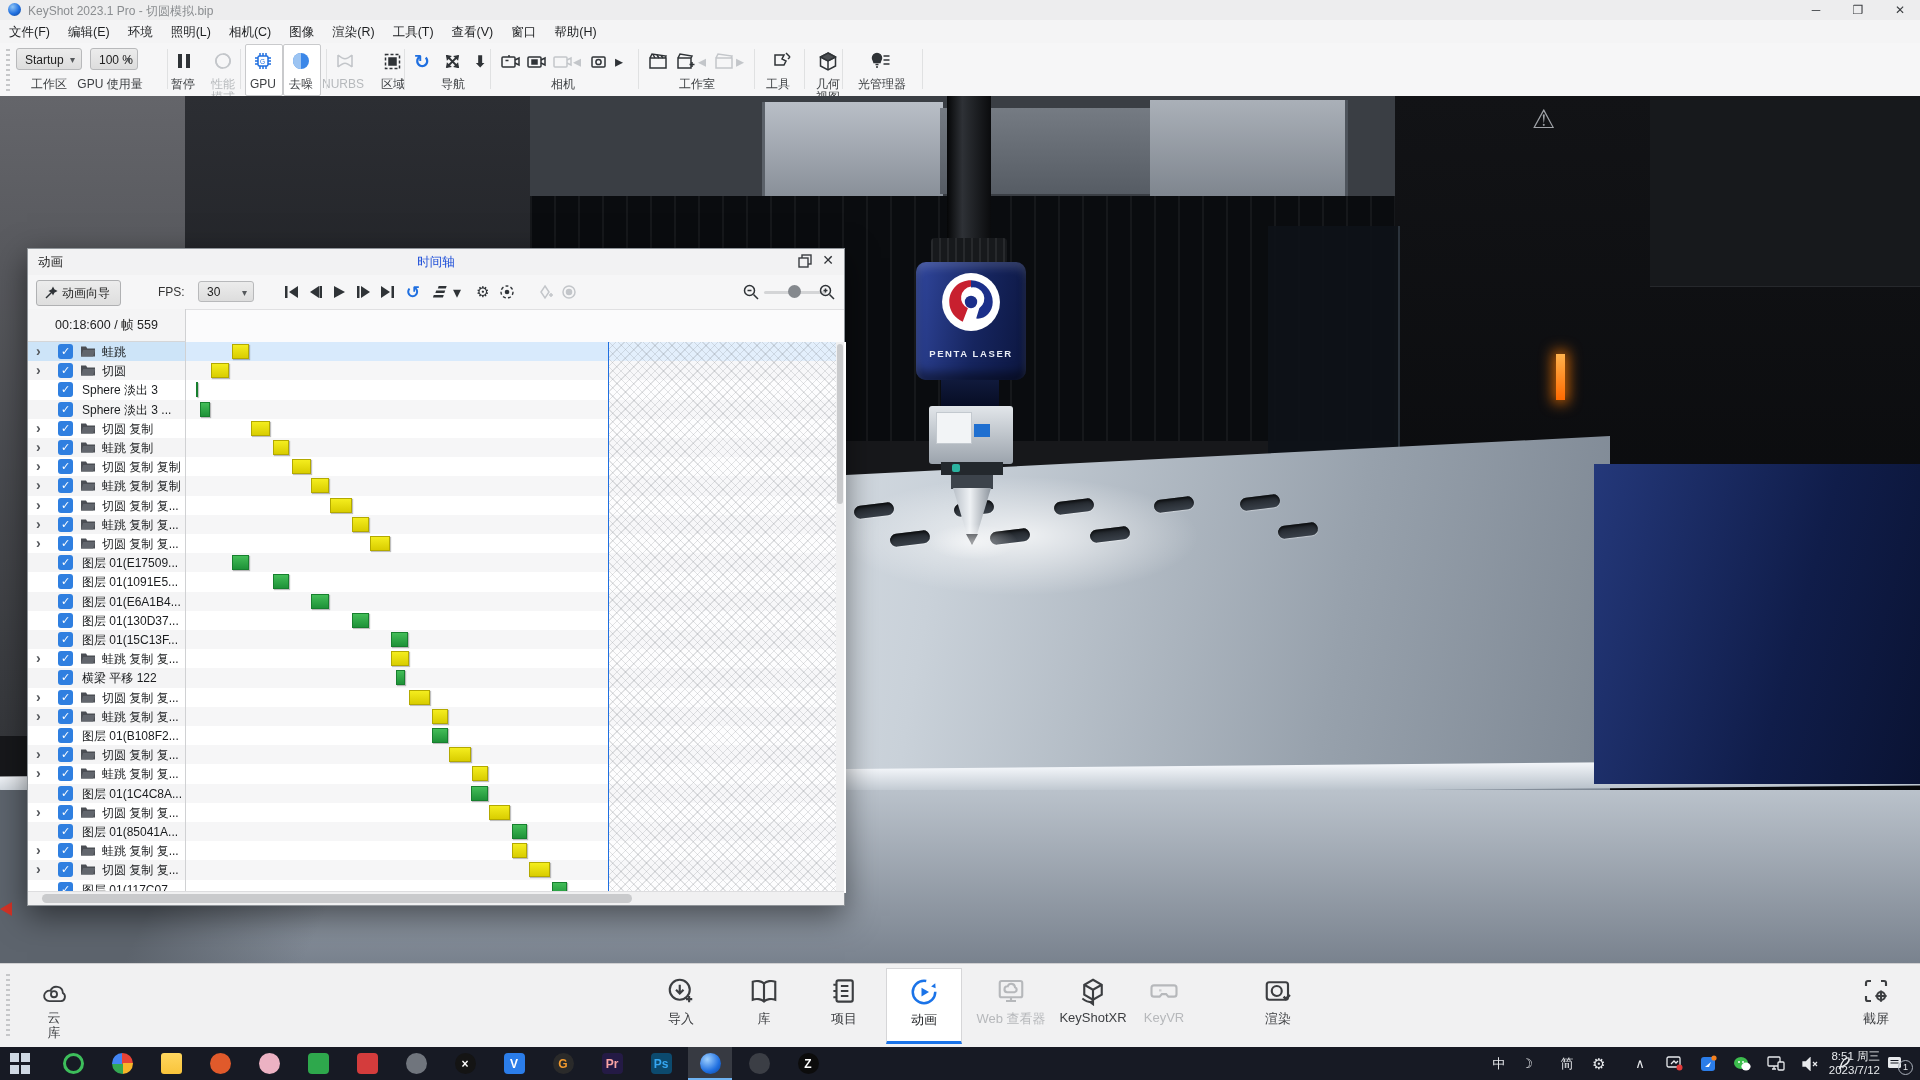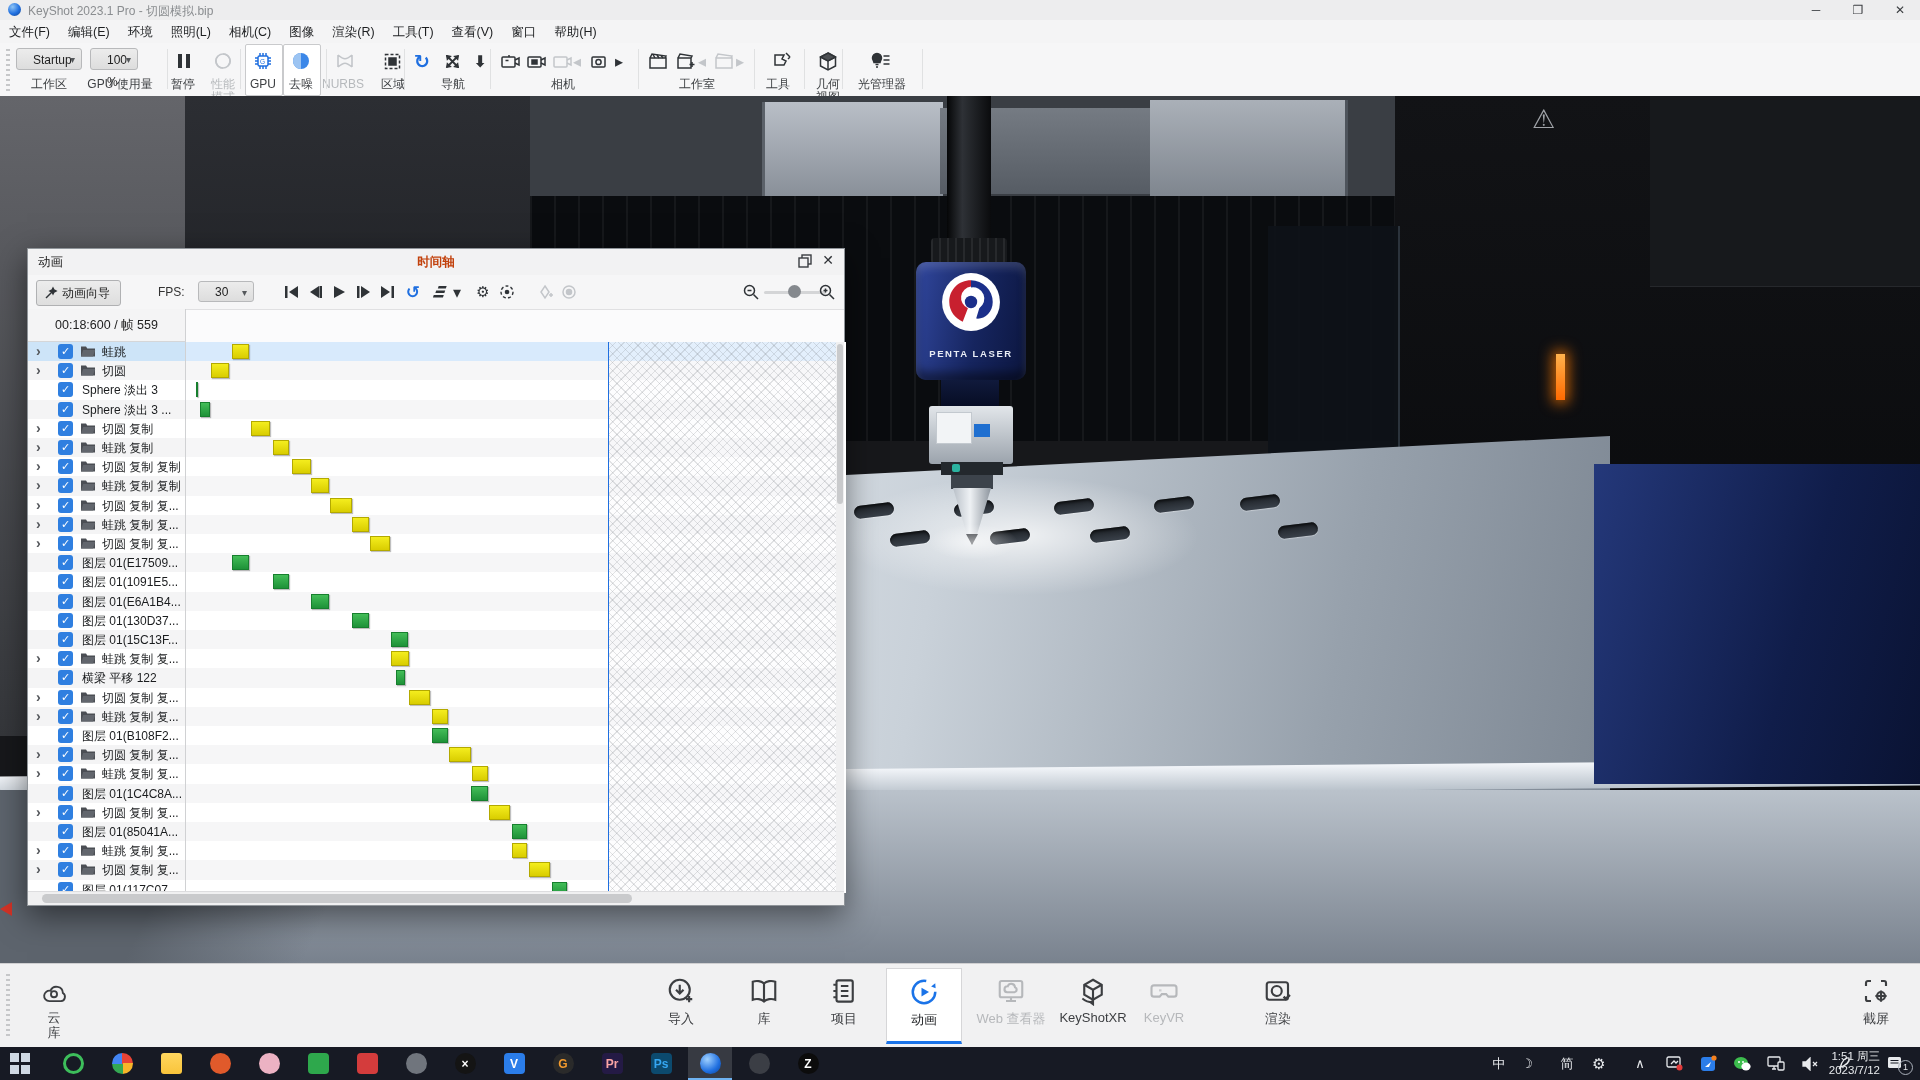--- a/index.html
+++ b/index.html
@@ -11,40 +11,40 @@
     background:radial-gradient(circle at 35% 30%,#8ec4f5,#1f6fe0 55%,#123e86);}
   #title-text{position:absolute;left:28px;top:3px;font-size:12px;color:#8a8d90;}
   .winbtn{position:absolute;top:0;width:40px;height:20px;text-align:center;line-height:20px;font-size:12px;color:#3a3d40;}
   #menubar{position:absolute;left:0;top:20px;width:1920px;height:23px;background:#f4f4f5;border-bottom:1px solid #e6e6e7;}
   .menu-item{display:inline-block;padding:4px 9px;font-size:12.5px;color:#1d1f21;}
   
   #toolbar{position:absolute;left:0;top:43px;width:1920px;height:53px;background:#f6f6f7;border-bottom:1px solid #d8d9da;}
   .drag-dots{position:absolute;top:6px;width:4px;height:42px;
     background:repeating-linear-gradient(180deg,#c6c7c9 0 2px,transparent 2px 5px);}
   .dd{position:absolute;top:5px;height:22px;background:linear-gradient(#ececec,#dddddd);border:1px solid #b8b9bb;border-radius:3px;
-    font-size:12px;color:#222;line-height:22px;padding-left:16px;box-sizing:border-box;}
+    font-size:12px;color:#222;line-height:22px;padding-left:8px;box-sizing:border-box;}
   .dd .car{position:absolute;right:6px;top:0;color:#55585b;font-size:10px;}
   .tlabel{position:absolute;top:35px;font-size:12px;color:#3c3f42;text-align:center;line-height:13px;white-space:nowrap;}
   .tlabel.dis{color:#b6b9bc;}
   .tico{position:absolute;top:5px;width:28px;height:26px;display:flex;align-items:center;justify-content:center;color:#2f3337;}
   .tico.dis{color:#c3c6ca;}
   .tico.blue{color:#1f6fe0;}
   .togglebox{position:absolute;top:1px;width:36px;height:50px;background:#ffffff;border:1px solid #c9cacc;border-radius:2px;}
   .vsep{position:absolute;top:6px;width:1px;height:40px;background:#e0e1e2;}
   
   #viewport{position:absolute;left:0;top:96px;width:1920px;height:867px;background:#17181b;overflow:hidden;}
   .slot{position:absolute;width:40px;height:13px;border-radius:7px;transform:rotate(-7deg);
     background:linear-gradient(180deg,#1d2126,#3a414a);box-shadow:inset 0 2px 3px rgba(0,0,0,.6),0 1px 1px rgba(255,255,255,.35);}
   #brand-text{position:absolute;left:916px;top:252px;width:110px;text-align:center;color:#e9edf5;font-size:9.5px;letter-spacing:1.6px;font-weight:bold;}
   
   #panel{position:absolute;left:27px;top:248px;width:818px;height:658px;background:#fbfbfc;border:1px solid #8f9499;
     box-shadow:0 10px 30px rgba(0,0,0,.5);box-sizing:border-box;}
   #p-title{position:absolute;left:0;top:0;width:100%;height:26px;background:#f2f2f3;border-bottom:1px solid #dddddf;}
   #p-title .lt{position:absolute;left:10px;top:5px;font-size:12.5px;color:#222;}
-  #p-title .ct{position:absolute;left:0;width:100%;top:5px;text-align:center;font-size:12.5px;font-weight:bold;color:#c2410c;}
+  #p-title .ct{position:absolute;left:0;width:100%;top:5px;text-align:center;font-size:12.5px;font-weight:normal;color:#1d4ed8;}
   #p-tools{position:absolute;left:0;top:26px;width:100%;height:34px;background:#f6f6f7;border-bottom:1px solid #e0e0e2;}
   #wizard-btn{position:absolute;left:8px;top:5px;height:24px;padding:0 10px 0 8px;background:linear-gradient(#ececec,#dedede);
     border:1px solid #b0b1b3;border-radius:3px;font-size:12px;color:#222;line-height:24px;}
   .ptxt{position:absolute;top:10px;font-size:12px;color:#333;}
   .pbtn{position:absolute;top:6px;width:22px;height:22px;display:flex;align-items:center;justify-content:center;color:#2f3337;}
   .pbtn.blue{color:#1f6fe0;font-size:17px;font-weight:bold;}
   .pbtn.dis{color:#c3c6ca;}
   #p-head-l{position:absolute;left:0;top:60px;width:158px;height:33px;background:#f4f4f5;border-bottom:1px solid #d5d6d8;
     text-align:center;line-height:33px;font-size:12.5px;color:#222;border-right:1px solid #d0d1d3;box-sizing:border-box;}
   #ruler{position:absolute;left:158px;top:60px;width:660px;height:33px;background:#f4f4f5;border-bottom:1px solid #d5d6d8;box-sizing:border-box;}
@@ -114,21 +114,21 @@
 </div>
 <div id="menubar"><span class="menu-item">文件(F)</span><span class="menu-item">编辑(E)</span><span class="menu-item">环境</span><span class="menu-item">照明(L)</span><span class="menu-item">相机(C)</span><span class="menu-item">图像</span><span class="menu-item">渲染(R)</span><span class="menu-item">工具(T)</span><span class="menu-item">查看(V)</span><span class="menu-item">窗口</span><span class="menu-item">帮助(H)</span></div>
 
 <div id="toolbar">
   <div class="drag-dots" style="left:6px;"></div>
   <div class="dd" style="left:16px;width:66px;">
     <span>Startup</span><span class="car">▾</span></div>
   <div class="tlabel" style="left:16px;width:66px;">工作区</div>
   <div class="dd" style="left:90px;width:48px;">
     <span>100 %</span><span class="car">▾</span></div>
-  <div class="tlabel" style="left:72px;width:96px;">GPU 使用量</div>
+  <div class="tlabel" style="left:62px;width:96px;">GPU 使用量</div>
 
   <div class="tico" style="left:170px;">
     <svg width="14" height="16">
         <rect x="1" y="1" width="4" height="14" fill="currentColor"></rect>
         <rect x="9" y="1" width="4" height="14" fill="currentColor"></rect>
       </svg>
     </div>
   <div class="tlabel" style="left:158px;width:50px;">暂停</div>
 
   <div class="tico dis" style="left:209px;">
@@ -946,21 +946,21 @@
         <path d="M1 5h3l4-4v12L4 9H1z" fill="#e8eaed"></path>
         <path d="M11 5l4 4M15 5l-4 4"></path>
       </svg>
     </div>
   <div class="tray" style="left:1830px;width:28px;">
     <svg width="15" height="15" viewBox="0 0 15 15" fill="none" stroke="#e8eaed" stroke-width="1.3">
         <path d="M3 12C5 4 9 1 12 2c1 3-2 7-10 10zM2 13l3-3"></path>
       </svg>
     </div>
   <div id="clock">
-    <div>1:51 周三</div>
+    <div>8:51 周三</div>
     <div>2023/7/12</div>
   </div>
   <div class="tray" style="right:2px;width:36px;">
     <svg width="17" height="15">
         <rect x="1" y="1" width="13" height="11" rx="1.5" fill="#e8eaed"></rect>
         <path d="M3.5 4.5h8M3.5 7h8" stroke="#171a24" stroke-width="1.1"></path>
       </svg>
     <span style="display:inline-block;margin-left:-6px;margin-top:8px;width:13px;height:13px;border:1.5px solid #aab0ba;border-radius:50%;font-size:9px;line-height:13px;text-align:center;">1</span>
   </div>
 </div>

